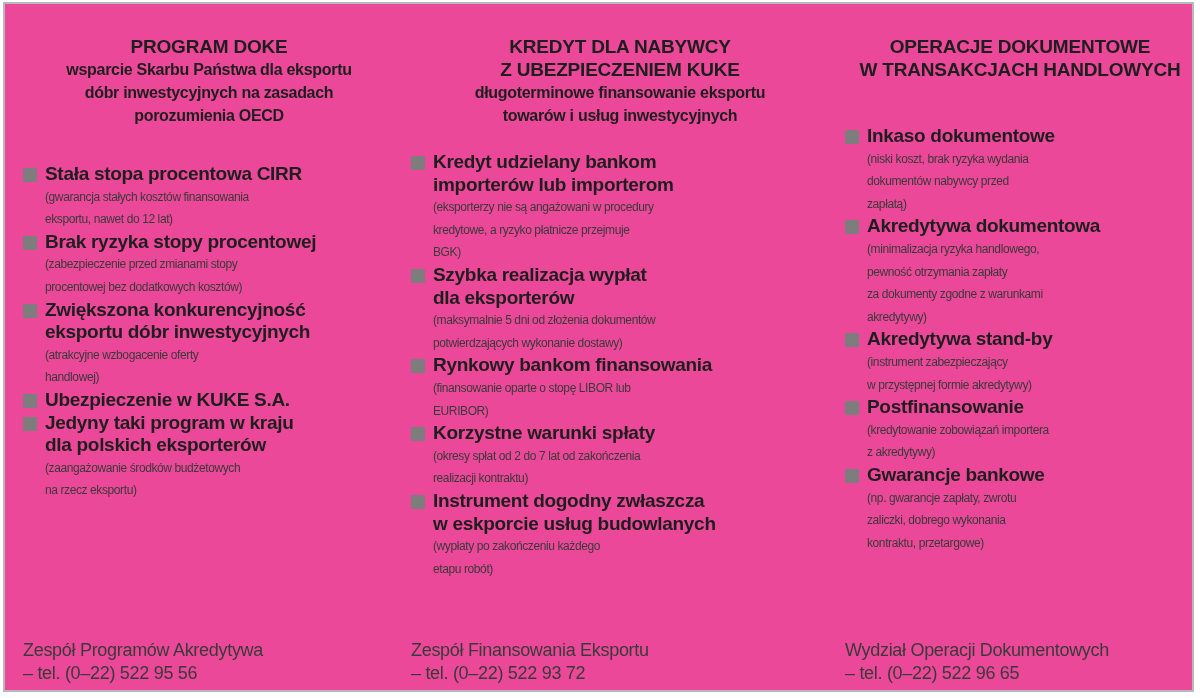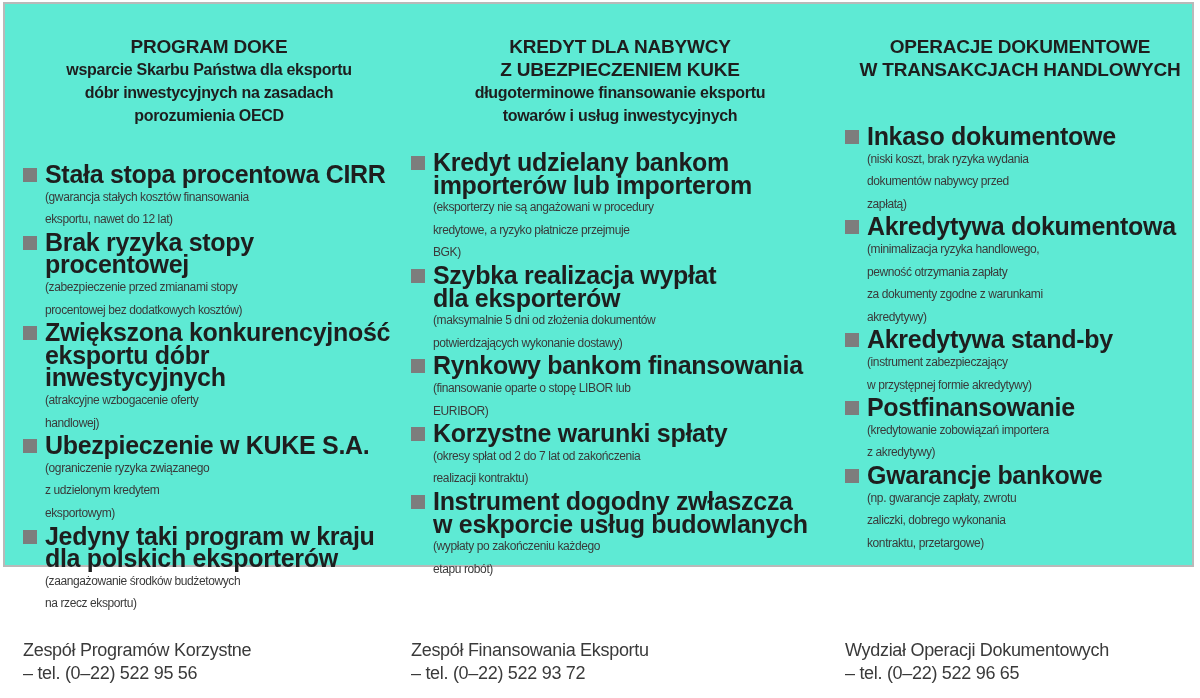--- a/index.html
+++ b/index.html
@@ -2,22 +2,22 @@
 <html><head>
   <meta charset="utf-8">
   <style>
     html, body { margin: 0; padding: 0; background: #ffffff; }
     body {
       width: 1200px; height: 698px; position: relative; overflow: hidden;
       font-family: "Liberation Sans", "DejaVu Sans", sans-serif;
       color: #2a2a2a;
     }
     .frame {
-      position: absolute; left: 3px; top: 2px; width: 1191px; height: 565px;
-      border: 2px solid #b9b9b9; box-sizing: border-box; background: #5eead4;
+      position: absolute; left: 3px; top: 2px; width: 1191px; height: 690px;
+      border: 2px solid #b9b9b9; box-sizing: border-box; background: #ec4899;
     }
     .col { position: absolute; top: 0; }
     .col1 { left: 18px;  width: 372px; }
     .col2 { left: 406px; width: 418px; }
     .col3 { left: 840px; width: 350px; }
 
     .header { text-align: center; position: absolute; top: 31px; }
     .col1 .header { left: 0; width: 372px; }
     .col2 .header { left: 0; width: 418px; }
     .col3 .header { left: 0; width: 350px; }
@@ -35,21 +35,21 @@
     .col1 .list { top: 159px; width: 372px; }
     .col2 .list { top: 147px; width: 418px; }
     .col3 .list { top: 121px; width: 350px; }
 
     .item { position: relative; padding-left: 22px; margin: 0; }
     .bullet {
       position: absolute; left: 0; top: 5px; width: 14px; height: 14px;
       background: #7d7d7d; display: block;
     }
     .item-title {
-      font-weight: bold; font-size: 25px; line-height: 22.6px; letter-spacing: -0.3px;
+      font-weight: bold; font-size: 19px; line-height: 22.6px; letter-spacing: -0.3px;
       color: #1e1e1e; display: block; white-space: pre-line;
     }
     .item-desc {
       font-size: 12px; line-height: 22.6px; letter-spacing: -0.4px;
       color: #3a3a3a; display: block; white-space: pre-line;
     }
 
     .footer { position: absolute; top: 635px; left: 0; }
     .footer-dept, .footer-tel {
       font-size: 18px; line-height: 23px; color: #3a3a3a; display: block; letter-spacing: -0.3px;
@@ -84,34 +84,31 @@
       <li class="item">
         <span class="bullet" style="background: rgb(125, 125, 125);"></span>
         <span class="item-title">Zwiększona konkurencyjność
 eksportu dóbr inwestycyjnych</span>
         <span class="item-desc">(atrakcyjne wzbogacenie oferty
 handlowej)</span>
       </li>
       <li class="item">
         <span class="bullet" style="background: rgb(125, 125, 125);"></span>
         <span class="item-title">Ubezpieczenie w KUKE S.A.</span>
-        <span class="item-desc">(ograniczenie ryzyka związanego
-z udzielonym kredytem
-eksportowym)</span>
       </li>
       <li class="item">
         <span class="bullet" style="background: rgb(125, 125, 125);"></span>
         <span class="item-title">Jedyny taki program w kraju
 dla polskich eksporterów</span>
         <span class="item-desc">(zaangażowanie środków budżetowych
 na rzecz eksportu)</span>
       </li>
     </ul>
     <div class="footer">
-      <span class="footer-dept">Zespół Programów Korzystne</span>
+      <span class="footer-dept">Zespół Programów Akredytywa</span>
       <span class="footer-tel">– tel. (0–22) 522 95 56</span>
     </div>
   </section>
 
   <section class="col col2">
     <div class="header">
       <p class="h-title" style="white-space:pre-line">KREDYT DLA NABYWCY
 Z UBEZPIECZENIEM KUKE</p>
       <p class="h-sub" style="white-space:pre-line;font-weight:bold;">długoterminowe finansowanie eksportu
 towarów i usług inwestycyjnych</p>

